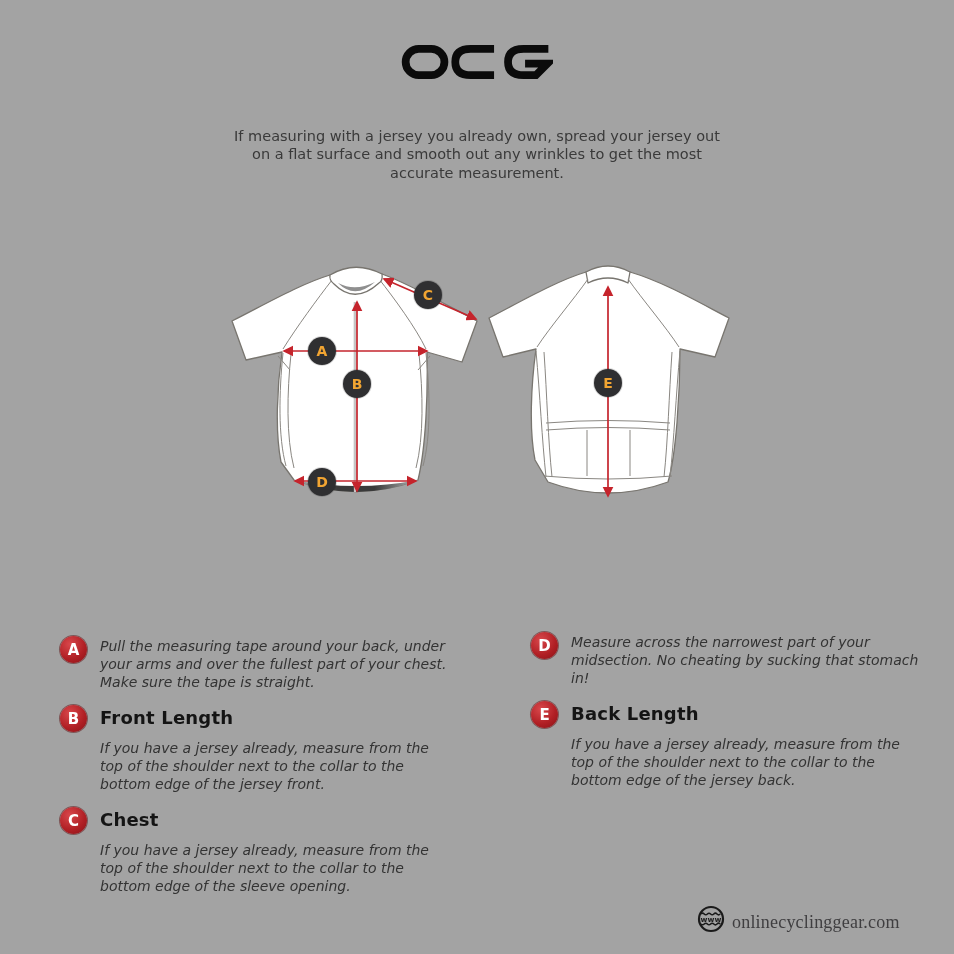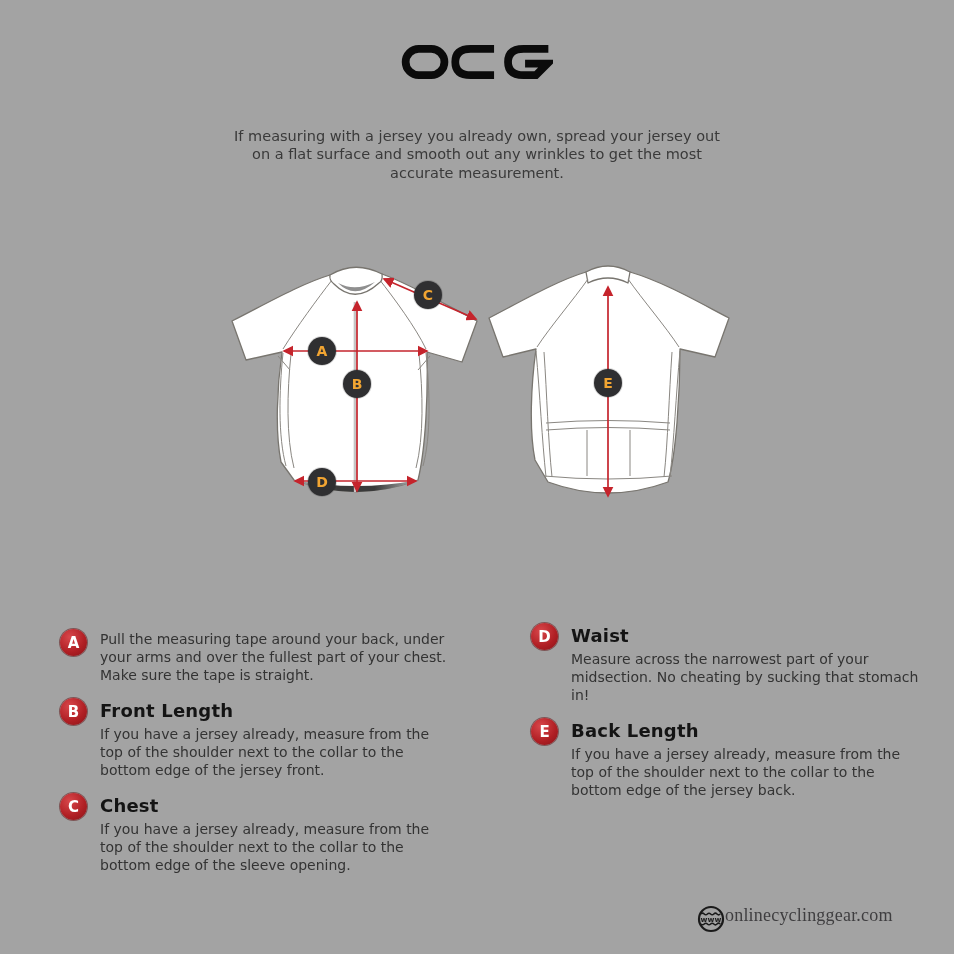--- a/index.html
+++ b/index.html
@@ -29,23 +29,23 @@
   .legend-col.right{left:531px;top:624px;width:406px;}
   .legend-item{position:relative;padding-left:40px;margin-bottom:15px;}
   .legend-badge{
     position:absolute;left:0;top:-1px;width:27px;height:27px;border-radius:50%;
     background:radial-gradient(circle at 36% 30%, #d8474b, #b01f24 58%, #871318 100%);
     color:#ffffff;font-size:15px;font-weight:bold;
     display:flex;align-items:center;justify-content:center;
     box-shadow:0 0 0 1px rgba(90,10,12,0.5);
   }
   .legend-title{font-size:18px;font-weight:bold;color:#141414;line-height:24px;letter-spacing:0.2px;}
-  .legend-desc{font-size:14px;line-height:18px;color:#333;margin-top:2px;max-width:356px;}
+  .legend-desc{font-size:14px;line-height:18px;color:#333;margin-top:9px;max-width:356px;font-style:italic;}
   
-  .footer{position:absolute;left:697px;top:905px;display:flex;align-items:flex-start;}
+  .footer{position:absolute;left:697px;top:905px;display:flex;align-items:flex-end;gap:7px;}
   .footer-text{font-size:18px;color:#3f3e40;letter-spacing:0.2px;font-family:Liberation Serif, serif;}
 </style>
 </head>
 <body>
 
 <div class="page">
 
   <div class="logo-wrap" aria-label="OCG">
     <svg width="152" height="44" viewBox="0 0 196 48">
       <g fill="none" stroke="#0b0b0b" stroke-width="10">
@@ -140,21 +140,20 @@
     <div class="legend-item">
       <div class="legend-badge">C</div>
       <div class="legend-title">Chest</div>
       <div class="legend-desc">If you have a jersey already, measure from the top of the shoulder next to the collar to the bottom edge of the sleeve opening.</div>
     </div>
   </div>
 
   <div class="legend-col right">
     <div class="legend-item">
       <div class="legend-badge">D</div>
-      <div class="legend-title">Waist</div>
       <div class="legend-desc">Measure across the narrowest part of your midsection. No cheating by sucking that stomach in!</div>
     </div>
     <div class="legend-item">
       <div class="legend-badge">E</div>
       <div class="legend-title">Back Length</div>
       <div class="legend-desc">If you have a jersey already, measure from the top of the shoulder next to the collar to the bottom edge of the jersey back.</div>
     </div>
   </div>
 
   <div class="footer">

